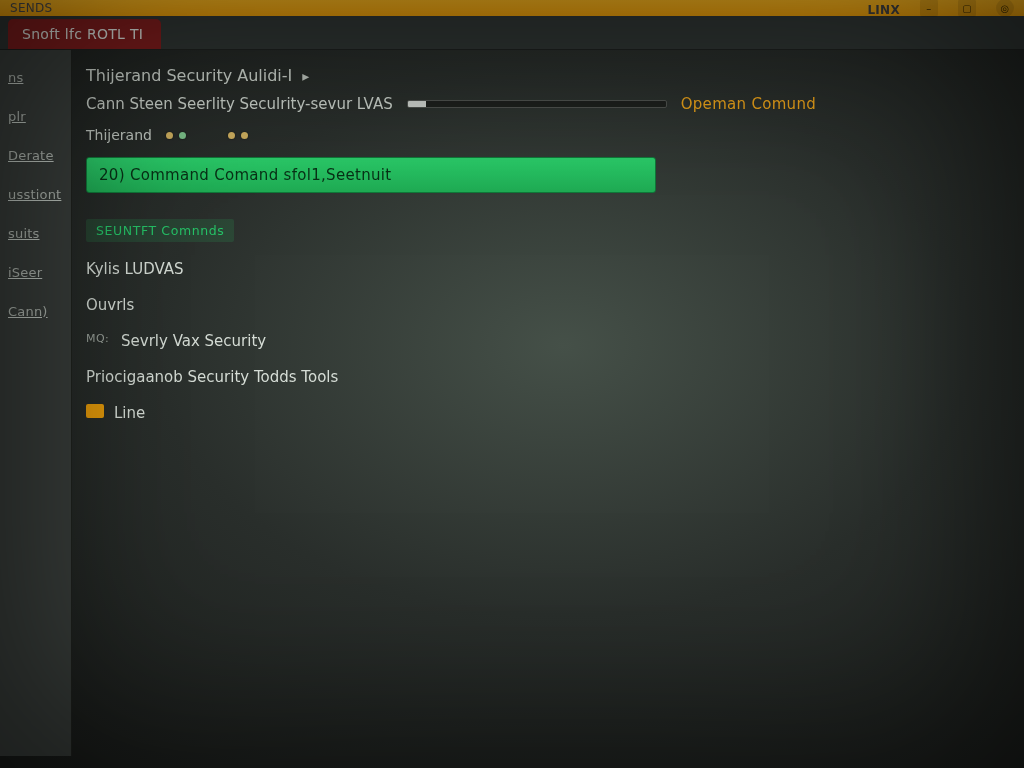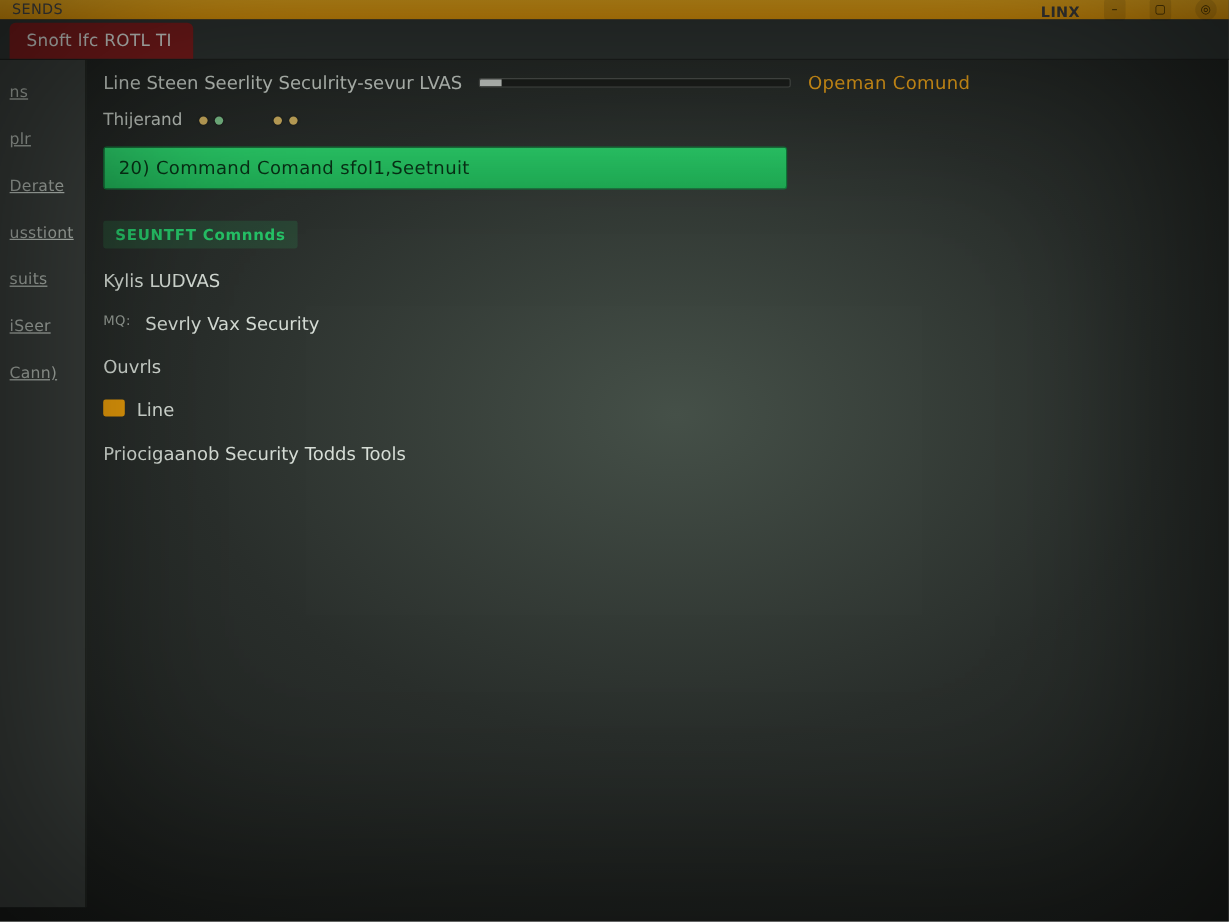--- a/index.html
+++ b/index.html
@@ -148,21 +148,21 @@
     color: #0b3a15;
   }
   .bar.short { width: 38%; }
   .bar.med   { width: 62%; }
 
   .section-label {
     margin-top: 18px;
     font-size: 12.5px;
     letter-spacing: 0.6px;
     color: #26c468;
-    font-weight: 700;
+    font-weight: 400;
     background: rgba(45,170,95,0.18);
     display: inline-block;
     padding: 4px 10px;
     border-radius: 2px;
   }
 
   .list-item {
     margin-top: 18px;
     font-size: 15px;
     color: #d6ddd6;
@@ -211,23 +211,27 @@
     <div class="side-item">plr</div>
     <div class="side-item">Derate</div>
     <div class="side-item">usstiont</div>
     <div class="side-item">suits</div>
     <div class="side-item">iSeer</div>
     <div class="side-item">Cann)</div>
   </div>
 
   <div class="main">
 
+    <div class="hrow">
+      <span>Thijerand Security Aulidi-I</span>
+      <span class="chev">▸</span>
+    </div>
 
     <div class="hrow2">
-      <span class="sub">Line Steen Seerlity Seculrity-sevur LVAS</span>
+      <span class="sub">Cann Steen Seerlity Seculrity-sevur LVAS</span>
       <div class="progress-out">
         <div class="progress-in"></div>
       </div>
       <span class="status-link">Opeman Comund</span>
     </div>
 
     <div class="procrow">
       <span>Thijerand</span>
       <span class="dots">
         <span class="dot"></span>
@@ -243,28 +247,28 @@
     <div class="bar med">
       <span>20) Command Comand sfol1,Seetnuit</span>
     </div>
 
     <div class="section-label">SEUNTFT Comnnds</div>
 
     <div class="list-item">
       <span>Kylis LUDVAS</span>
     </div>
     <div class="list-item">
+      <span>Ouvrls</span>
+    </div>
+    <div class="list-item">
       <span class="prefix-small">MQ:</span>
       <span>Sevrly Vax Security</span>
     </div>
     <div class="list-item">
-      <span>Ouvrls</span>
+      <span>Priocigaanob Security Todds Tools</span>
     </div>
     <div class="list-item">
       <span class="orange-chip"></span>
       <span>Line</span>
     </div>
-    <div class="list-item">
-      <span>Priocigaanob Security Todds Tools</span>
-    </div>
 
   </div>
 </div>
 
 </body></html>

